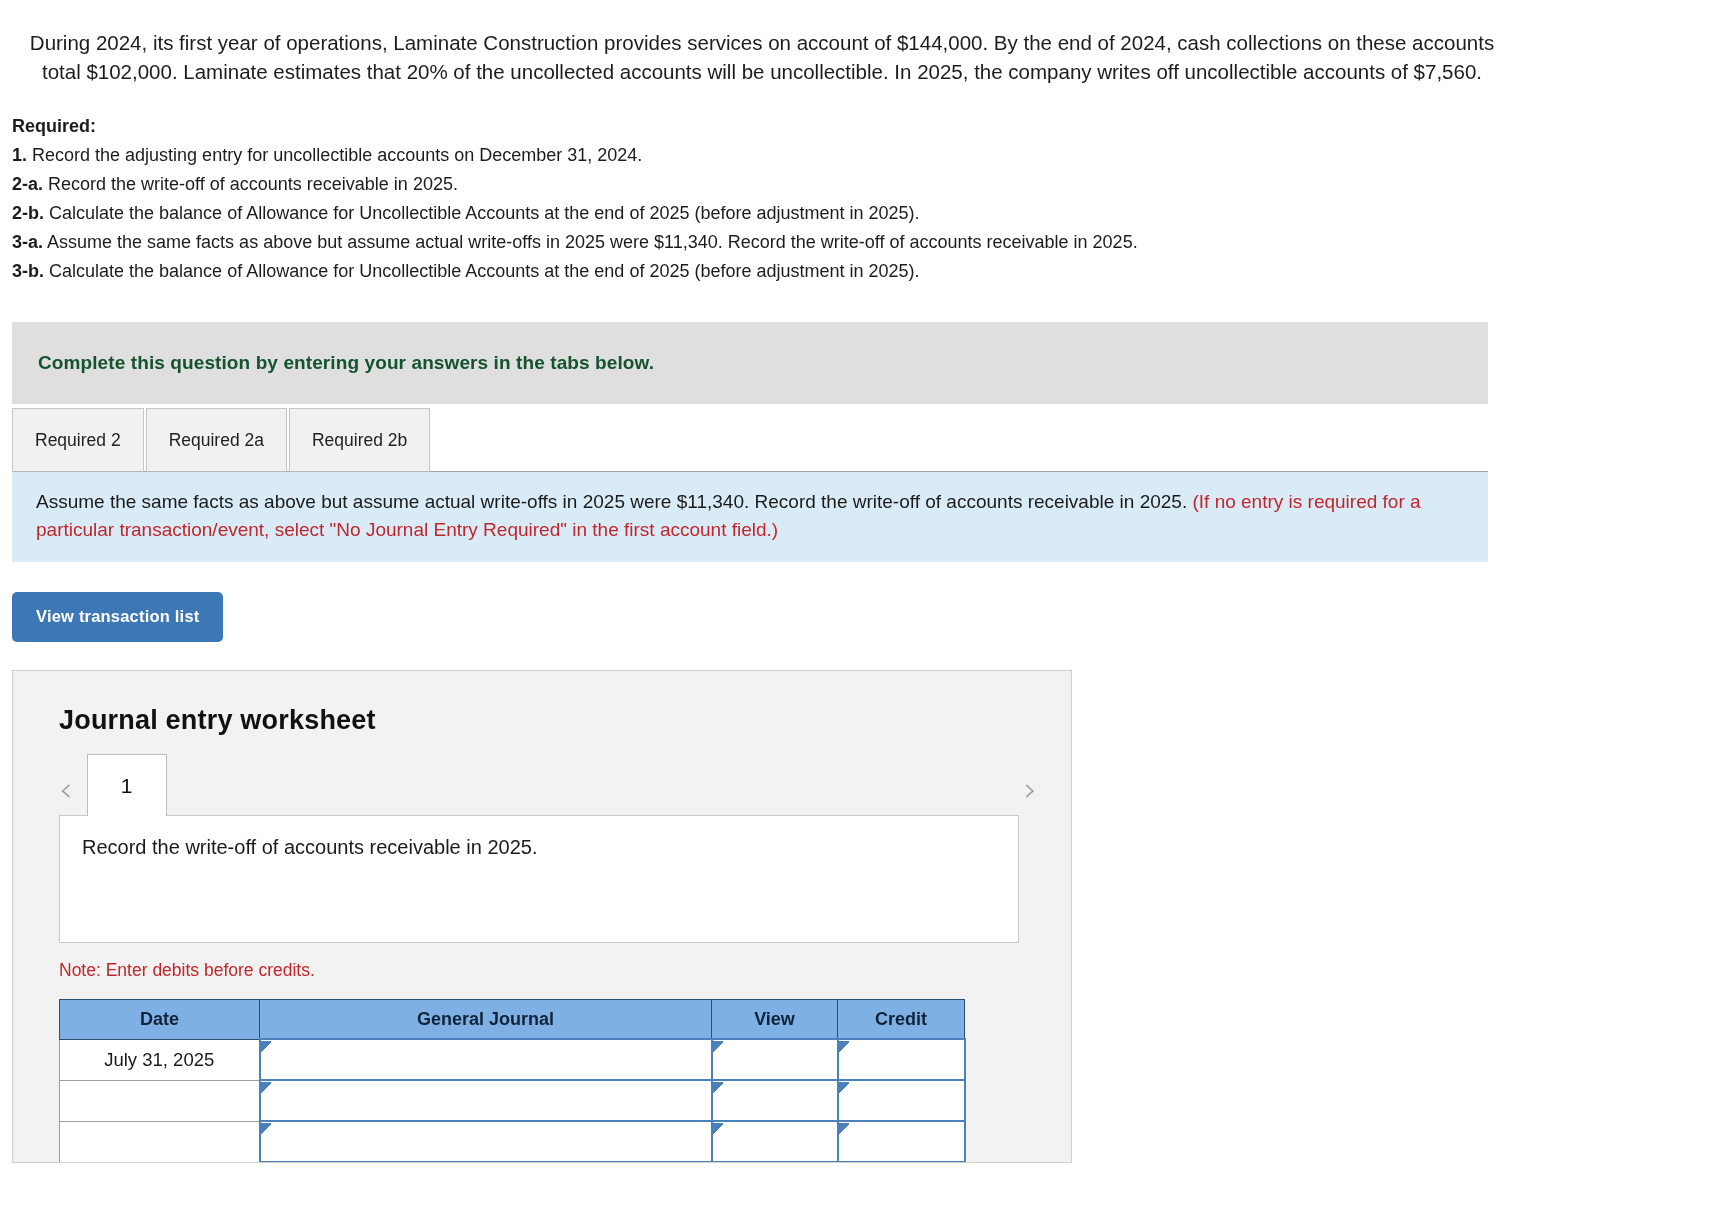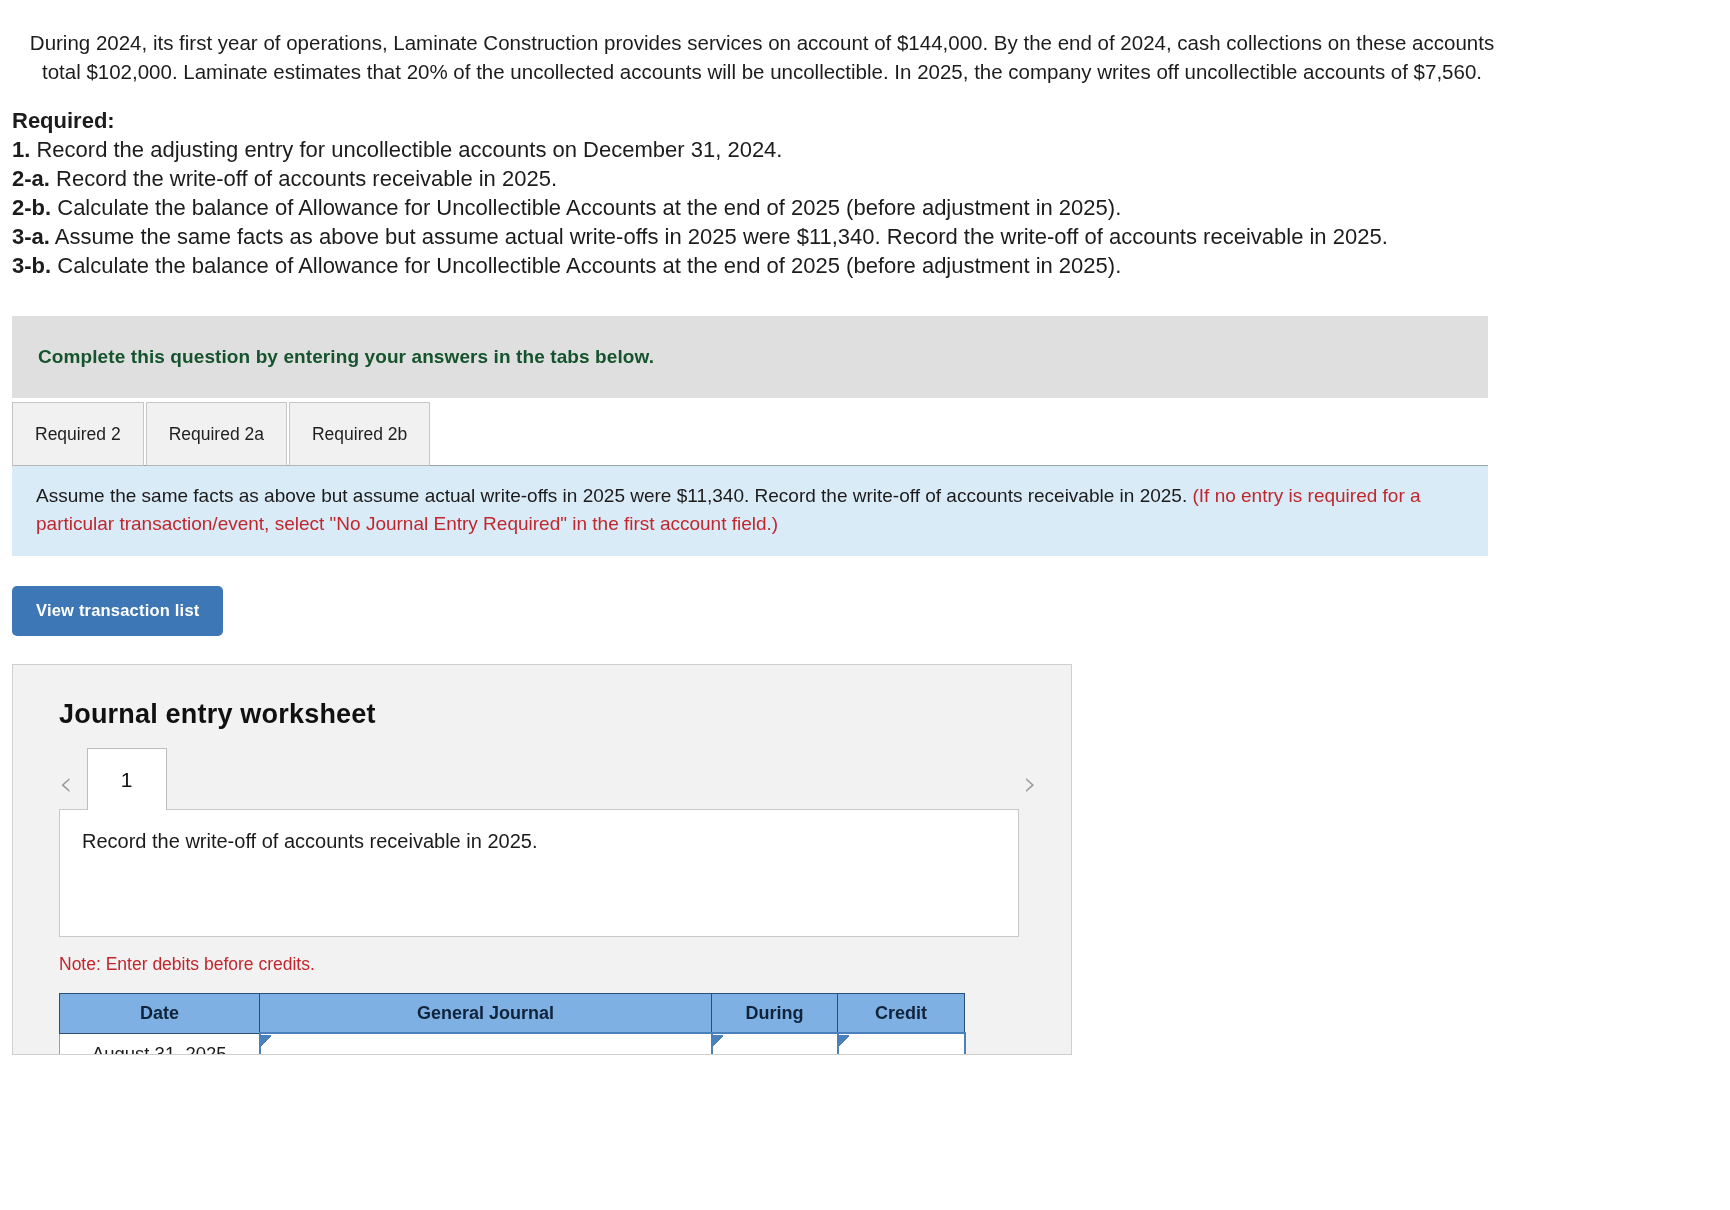--- a/index.html
+++ b/index.html
@@ -26,22 +26,22 @@
   .problem {
     font-size: 20.5px;
     line-height: 29px;
     color: #1c1c1c;
     max-width: 1500px;
     margin: 0 0 4px 0;
     text-align: center;
   }
 
   .required-block {
-    margin-top: 20px;
-    font-size: 22px;
+    margin-top: 26px;
+    font-size: 18px;
     line-height: 29px;
     color: #1c1c1c;
     max-width: 1515px;
   }
   .required-title {
     font-weight: bold;
     display: block;
   }
   .req-line { display: block; }
   .req-num { font-weight: bold; }
@@ -127,21 +127,21 @@
   }
 
   
   .worksheet {
     margin-top: 28px;
     width: 1060px;
     background: #f2f2f2;
     border: 1px solid #cfcfcf;
     box-sizing: border-box;
     padding: 22px 0 0 0;
-    height: 391px;
+    height: 493px;
     overflow: hidden;
     position: relative;
   }
   .ws-title {
     font-size: 27px;
     font-weight: bold;
     color: #111;
     padding: 12px 0 0 46px;
     letter-spacing: 0.2px;
   }
@@ -332,27 +332,27 @@
         <colgroup>
           <col class="c-date">
             <col class="c-gj">
             <col class="c-debit">
             <col class="c-credit">
         </colgroup>
         <thead>
           <tr>
             <th>Date</th>
             <th>General Journal</th>
-            <th>During</th>
+            <th>View</th>
             <th>Credit</th>
           </tr>
         </thead>
         <tbody>
           <tr>
-            <td class="date-cell">August 31, 2025</td>
+            <td class="date-cell">July 31, 2025</td>
             <td class="input-cell"></td>
             <td class="input-cell"></td>
             <td class="input-cell"></td>
           </tr>
           <tr>
             <td class="date-cell"></td>
             <td class="input-cell"></td>
             <td class="input-cell"></td>
             <td class="input-cell"></td>
           </tr>

